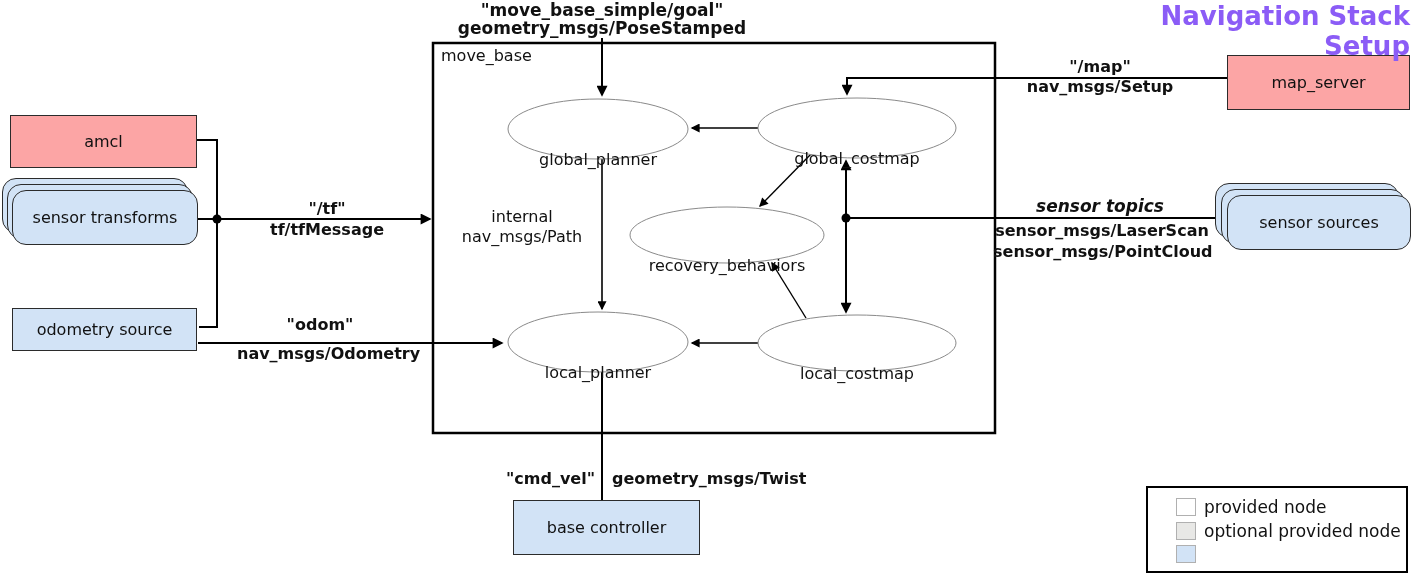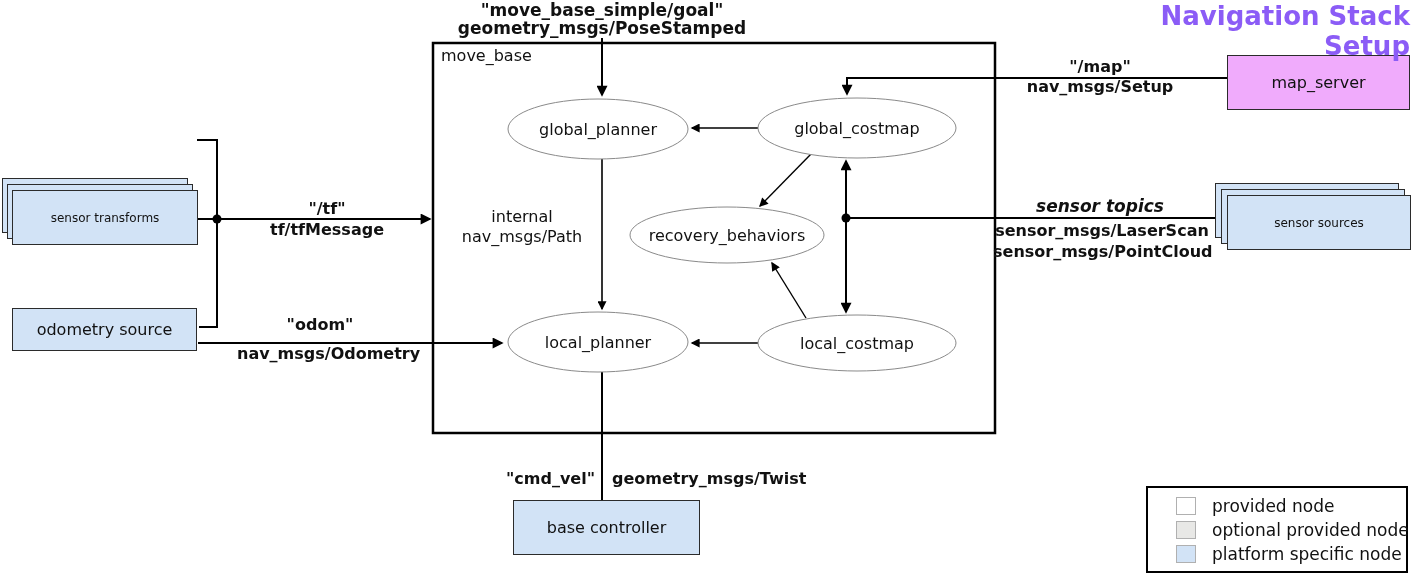--- a/index.html
+++ b/index.html
@@ -6,47 +6,47 @@
   #canvas{
     position:relative;width:1413px;height:578px;background:#ffffff;
     font-family:"DejaVu Sans","Liberation Sans",sans-serif;color:#111;
     overflow:hidden;
   }
   #wires{position:absolute;left:0;top:0;z-index:1;}
   .node{
     position:absolute;display:flex;align-items:center;justify-content:center;
     font-size:16px;color:#111;box-sizing:border-box;z-index:3;text-align:center;
   }
-  .gray{background:#f0abfc;border:1.5px solid #2b2b2b;}
+  .gray{background:#fca5a5;border:1.5px solid #2b2b2b;}
   .blue{background:#d2e3f6;border:1.5px solid #2b2b2b;}
   .stack{position:absolute;z-index:3;}
   .stack .sheet{
     position:absolute;box-sizing:border-box;display:flex;align-items:center;justify-content:center;
-    font-size:12px;color:#111;
+    font-size:16px;color:#111;border-radius:14px;
   }
   .lbl{position:absolute;z-index:4;font-size:16px;line-height:20px;}
   .bold{font-weight:bold;}
   .italic{font-style:italic;}
   .center{text-align:center;}
   .right{text-align:right;}
   .ellipse-label{
     position:absolute;z-index:4;display:flex;align-items:center;justify-content:center;
-    font-size:16px;color:#111;text-align:center;
+    font-size:16px;color:#111;text-align:center;margin-top:30px;
   }
   #title{
     position:absolute;left:1078px;top:1px;width:332px;text-align:right;
     font-size:26px;font-weight:bold;color:#8b5cf6;z-index:4;
   }
   #movebase-label{position:absolute;left:441px;top:46px;font-size:16px;z-index:4;}
   #legend{
     position:absolute;left:1146px;top:486px;width:262px;height:87px;
     background:#ffffff;border:2px solid #000;box-sizing:border-box;z-index:3;
     display:flex;flex-direction:column;justify-content:center;gap:4px;padding-left:28px;
   }
-  .legend-row{display:flex;align-items:center;gap:16px;}
+  .legend-row{display:flex;align-items:center;gap:8px;}
   .legend-swatch{width:20px;height:18px;border:1px solid #b0b0b0;box-sizing:border-box;flex:0 0 auto;}
   .legend-text{font-size:17px;white-space:nowrap;}
 </style>
 </head>
 <body>
 
 <div id="canvas">
 
   <svg id="wires" width="1413" height="578" viewBox="0 0 1413 578">
     <defs>
@@ -89,20 +89,23 @@
 
   <div id="title">Navigation Stack Setup</div>
   <div id="movebase-label">move_base</div>
 
   <div class="ellipse-label" style="left:508px;top:114px;width:180px;height:30px">global_planner</div>
   <div class="ellipse-label" style="left:758px;top:113px;width:198px;height:30px">global_costmap</div>
   <div class="ellipse-label" style="left:630px;top:220px;width:194px;height:30px">recovery_behaviors</div>
   <div class="ellipse-label" style="left:508px;top:327px;width:180px;height:30px">local_planner</div>
   <div class="ellipse-label" style="left:758px;top:328px;width:198px;height:30px">local_costmap</div>
 
+  <div class="node gray" style="left:10px;top:115px;width:187px;height:53px">
+    <span>amcl</span>
+  </div>
 
   <div class="stack" style="left:2px;top:178px;width:198px;height:68px">
     <div class="sheet blue" style="left:0;top:0;width:186px;height:55px"></div>
     <div class="sheet blue" style="left:5px;top:6px;width:186px;height:55px"></div>
     <div class="sheet blue" style="left:10px;top:12px;width:186px;height:55px">
       <span>sensor transforms</span>
     </div>
   </div>
 
   <div class="node blue" style="left:12px;top:308px;width:185px;height:43px">
@@ -161,17 +164,16 @@
     <div class="legend-row">
       <div class="legend-swatch" style="background-color: rgb(255, 255, 255);"></div>
       <div class="legend-text">provided node</div>
     </div>
     <div class="legend-row">
       <div class="legend-swatch" style="background-color: rgb(232, 232, 230);"></div>
       <div class="legend-text">optional provided node</div>
     </div>
     <div class="legend-row">
       <div class="legend-swatch" style="background-color: rgb(210, 227, 246);"></div>
-      <div class="legend-text">platform specific node</div>
     </div>
   </div>
 
 </div>
 
 </body></html>

